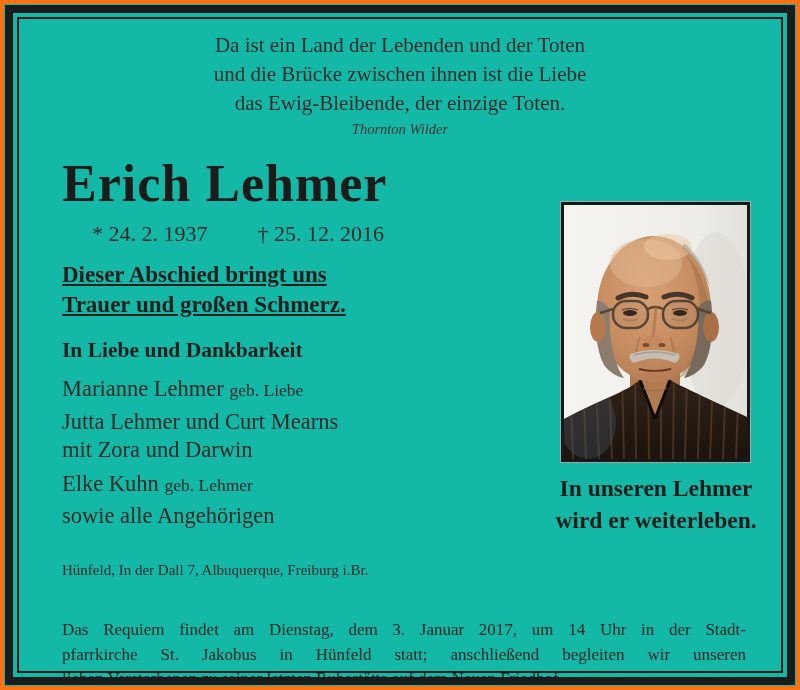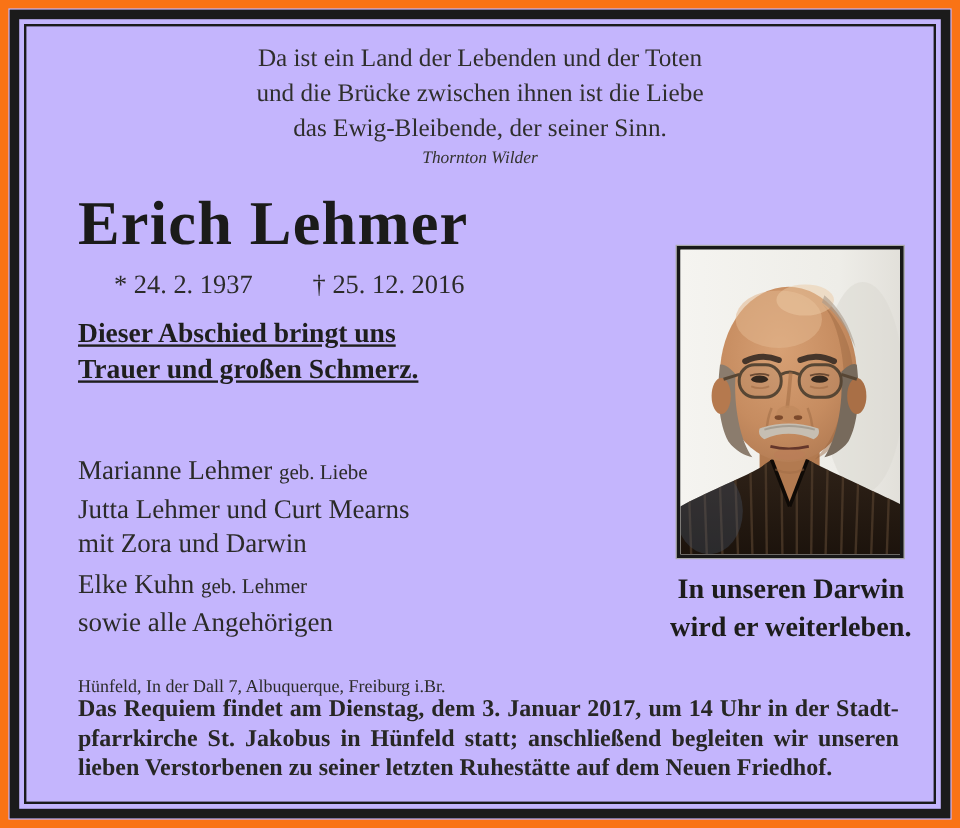--- a/index.html
+++ b/index.html
@@ -1,21 +1,21 @@
 <!DOCTYPE html>
 <html><head>
 <meta charset="utf-8">
 <style>
   html,body{margin:0;padding:0;}
   body{
     width:800px;height:690px;position:relative;background:#ffffff;
     font-family:"Liberation Serif","DejaVu Serif",serif;
     color:#262624;overflow:hidden;
   }
-  .sheet{position:absolute;inset:0;background:#c4b5fd;border:7px solid #f97316;}
+  .sheet{position:absolute;inset:0;background:#14b8a6;border:4px solid #f97316;}
   .outer-frame{position:absolute;inset:1px;border:8px solid #1b1b1b;pointer-events:none;}
   .inner-line{position:absolute;inset:13px;border:2px solid #1b1b1b;pointer-events:none;}
   .abs{position:absolute;}
 
   .quote{left:0;top:27px;width:100%;text-align:center;font-size:21px;line-height:29px;color:#2e2e2c;}
   .quote .attribution{font-style:italic;font-size:14.5px;line-height:18px;margin-top:2px;color:#33332f;}
 
   .name{left:58px;top:152px;font-size:52px;line-height:56px;font-weight:700;color:#1b1b1a;letter-spacing:1px;margin:0;}
   .dates{left:88px;top:217px;font-size:22px;color:#2b2b29;}
   .dates .death{margin-left:50px;}
@@ -28,48 +28,49 @@
   .msuffix{font-size:17.5px;}
 
   .photo{left:557px;top:198px;width:183px;height:254px;margin:0;
          border:3px solid #181818;box-shadow:0 0 0 1px #a8a8a8;background:#efeeea;}
   .photo svg{display:block;}
 
   .remembrance{left:544px;top:468px;width:216px;text-align:center;
                font-size:23.5px;line-height:32px;font-weight:700;color:#1d1d1c;}
 
   .address{left:58px;top:558px;font-size:15px;color:#2b2b29;}
-  .announcement{left:58px;top:572px;width:684px;font-size:20px;line-height:24.5px;color:#27272５;font-weight:bold;}
+  .announcement{left:58px;top:614px;width:684px;font-size:17px;line-height:24.5px;color:#27272５;}
   .announcement{color:#272725;}
   .jline{text-align:justify;text-align-last:justify;}
   .jline.last{text-align-last:left;}
 </style>
 </head>
 <body>
 
 <div class="sheet">
 
   <div class="abs quote">
     <div>Da ist ein Land der Lebenden und der Toten</div>
     <div>und die Brücke zwischen ihnen ist die Liebe</div>
-    <div>das Ewig-Bleibende, der seiner Sinn.</div>
+    <div>das Ewig-Bleibende, der einzige Toten.</div>
     <div class="attribution">Thornton Wilder</div>
   </div>
 
   <h1 class="abs name">Erich Lehmer</h1>
 
   <div class="abs dates">
     <span class="birth">* 24. 2. 1937</span><span class="death">† 25. 12. 2016</span>
   </div>
 
   <div class="abs farewell">
     <div>Dieser Abschied bringt uns</div>
     <div>Trauer und großen Schmerz.</div>
   </div>
 
+  <div class="abs tribute">In Liebe und Dankbarkeit</div>
 
   <div class="abs mourners-item m1">
     <span class="mname">Marianne Lehmer</span>
     <span class="msuffix">geb. Liebe</span>
   </div>
   <div class="abs mourners-item m2">
     <div>Jutta Lehmer und Curt Mearns</div>
     <div>mit Zora und Darwin</div>
   </div>
   <div class="abs mourners-item m3">
@@ -169,21 +170,21 @@
       <path d="M66,149 Q90,141 115,149 Q117,155 111,158 Q90,149 70,158 Q64,155 66,149 Z" fill="#c6beb2"></path>
       <path d="M70,150 Q90,144 112,150" stroke="#9e968a" stroke-width="1.5" fill="none" opacity="0.8"></path>
 
       <path d="M75,164 Q90,168 107,164" stroke="#64362a" stroke-width="2.2" fill="none"></path>
       <ellipse cx="91" cy="171" rx="13" ry="4.5" fill="#bb7e58" opacity="0.75"></ellipse>
       <path d="M79,183 Q91,189 103,183" stroke="#a06c46" stroke-width="2" opacity="0.5" fill="none"></path>
     </svg>
   </figure>
 
   <div class="abs remembrance">
-    <div>In unseren Darwin</div>
+    <div>In unseren Lehmer</div>
     <div>wird er weiterleben.</div>
   </div>
 
   <div class="abs address">Hünfeld, In der Dall 7, Albuquerque, Freiburg i.Br.</div>
 
   <div class="abs announcement">
     <div class="jline">Das Requiem findet am Dienstag, dem 3. Januar 2017, um 14 Uhr in der Stadt-</div>
     <div class="jline">pfarrkirche St. Jakobus in Hünfeld statt; anschließend begleiten wir unseren</div>
     <div class="jline last">lieben Verstorbenen zu seiner letzten Ruhestätte auf dem Neuen Friedhof.</div>
   </div>

